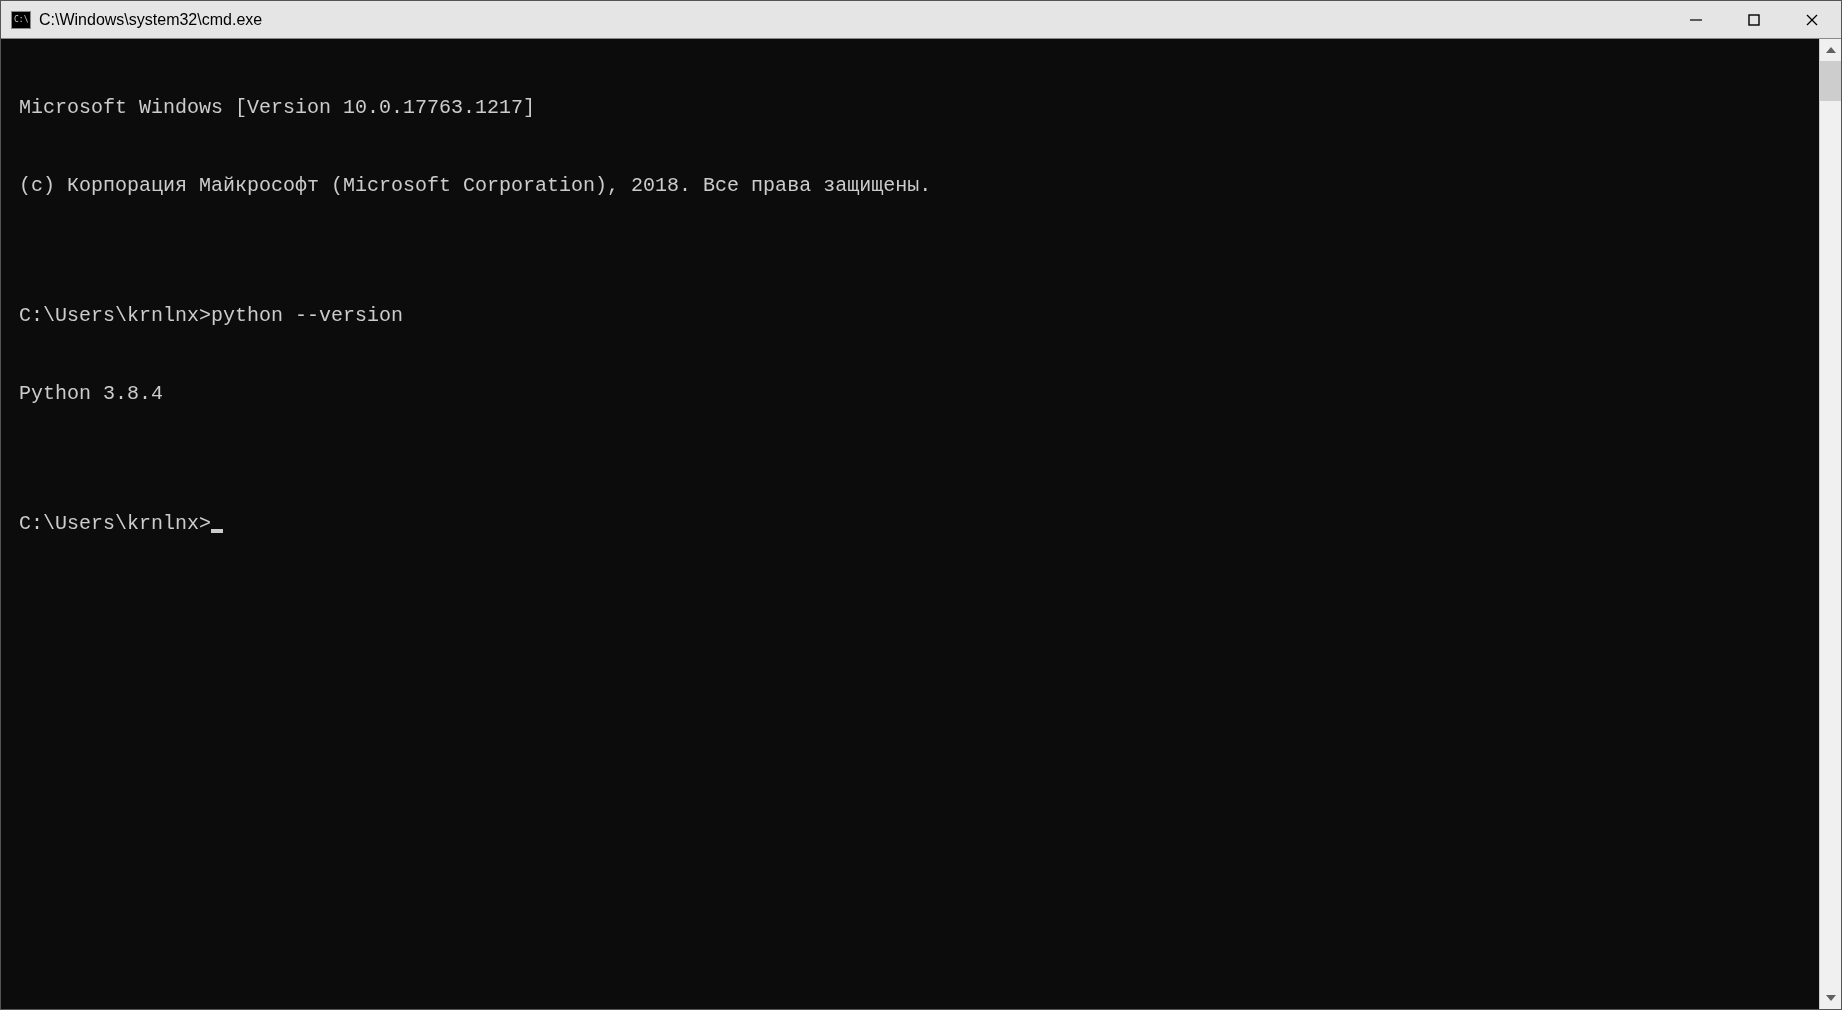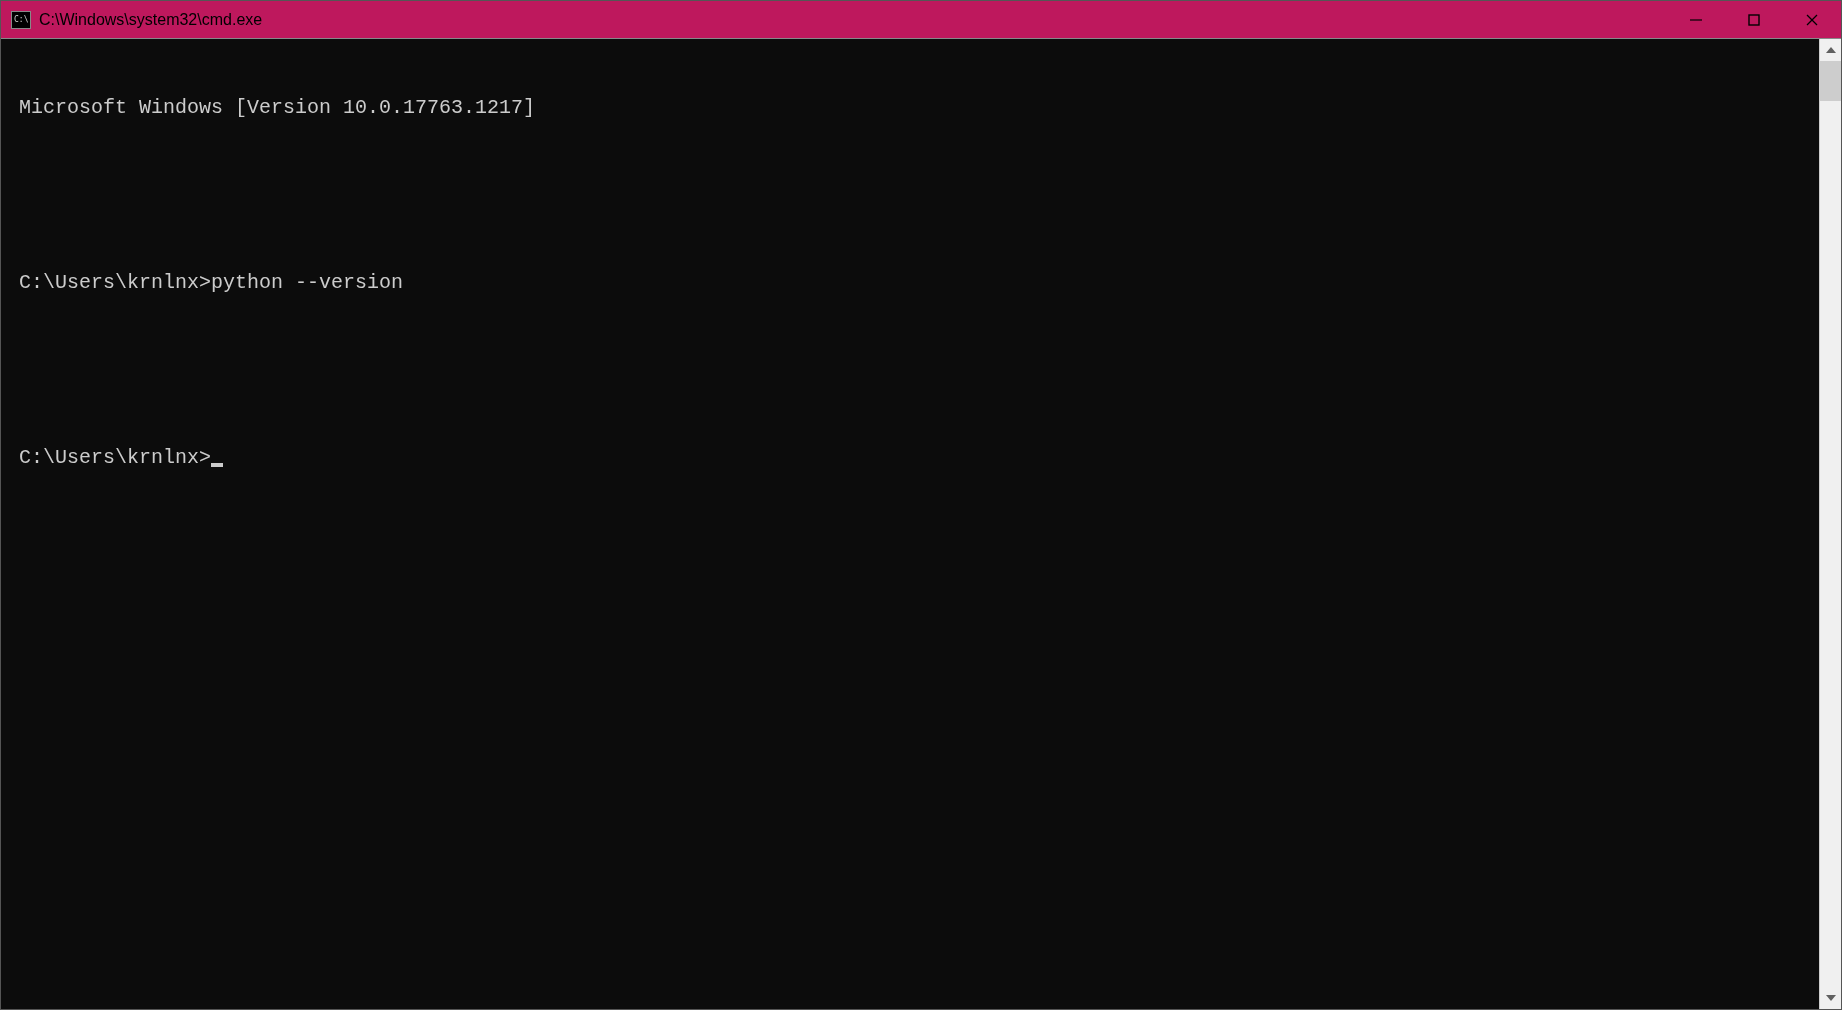--- a/index.html
+++ b/index.html
@@ -16,21 +16,21 @@
     }
     .window {
       width: 100%;
       height: 100%;
       display: flex;
       flex-direction: column;
       border: 1px solid #555;
     }
     .titlebar {
       height: 38px;
-      background: #be185d;
+      background: #e5e5e5;
       display: flex;
       align-items: center;
       justify-content: space-between;
       padding-left: 10px;
       border-bottom: 1px solid #888;
     }
     .titlebar-left {
       display: flex;
       align-items: center;
       gap: 8px;
@@ -86,21 +86,20 @@
       line-height: 26px;
       padding: 4px 18px;
       white-space: pre;
       overflow: hidden;
     }
     .terminal-line {
       white-space: pre;
     }
     .prompt-line {
       display: flex;
-      margin-top: 45px;
     }
     .cursor {
       display: inline-block;
       width: 12px;
       height: 4px;
       background: #cccccc;
       margin-top: 18px;
       vertical-align: bottom;
     }
     .scrollbar {
@@ -157,22 +156,24 @@
         <svg viewBox="0 0 14 14">
             <line x1="2" y1="2" x2="12" y2="12" stroke="#000" stroke-width="1.2"></line>
             <line x1="12" y1="2" x2="2" y2="12" stroke="#000" stroke-width="1.2"></line>
           </svg>
       </div>
     </div>
   </div>
   <div class="content-area">
     <div class="terminal">
       <div class="terminal-line">Microsoft Windows [Version 10.0.17763.1217]</div>
+      <div class="terminal-line">(c) Корпорация Майкрософт (Microsoft Corporation), 2018. Все права защищены.</div>
       <div class="terminal-line"></div>
       <div class="prompt-line"><span>C:\Users\krnlnx&gt;</span><span>python --version</span></div>
+      <div class="terminal-line">Python 3.8.4</div>
       <div class="terminal-line"></div>
       <div class="prompt-line"><span>C:\Users\krnlnx&gt;</span><span class="cursor"></span></div>
     </div>
     <div class="scrollbar">
       <div class="scroll-arrow">
         <svg width="10" height="6" viewBox="0 0 10 6">
             <path d="M0 6 L5 0 L10 6 Z" fill="#606060"></path>
           </svg>
       </div>
       <div class="scroll-track">

